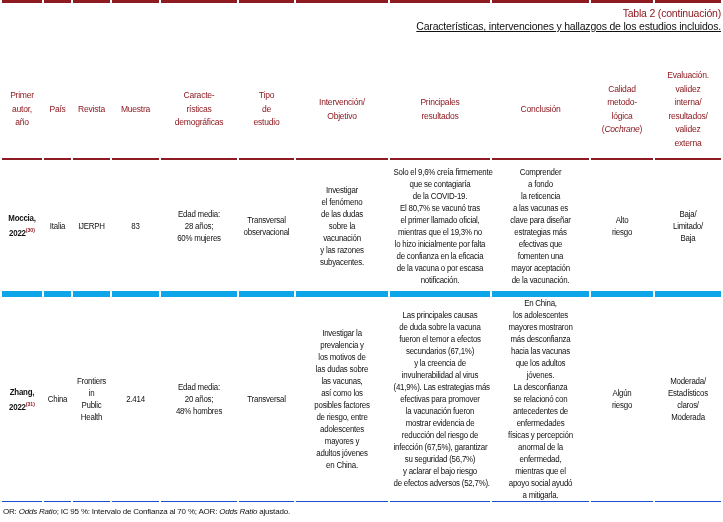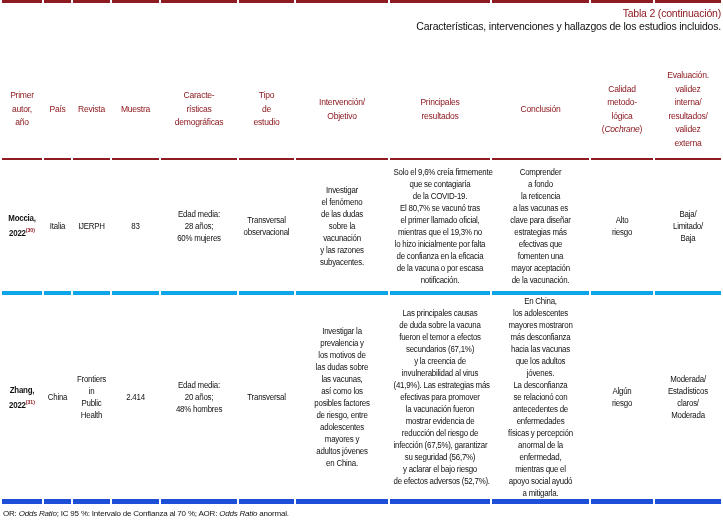--- a/index.html
+++ b/index.html
@@ -10,35 +10,35 @@
   }
   table#tbl {
     width:723px; border-collapse:separate; border-spacing:2px 0;
     table-layout:fixed;
   }
   
   tr.rule td { border-top:3px solid #8d1b21; height:0; padding:0; font-size:0; line-height:0; }
   
   tr.titlerow td { padding:4px 0 28px 1px; border:none;text-align:right; }
   .title   { color:#8d1b21; font-size:10.5px; line-height:13px; }
-  .subtitle{ color:#111111; font-size:10.5px; line-height:13px; }
+  .subtitle{ color:#111111; font-size:10.5px; line-height:13px;text-decoration:underline; }
   
   tr.head th {
     color:#8d1b21; font-weight:normal; font-size:9px; line-height:13.5px;
     vertical-align:middle; text-align:center; padding:0; height:97px;
     border-bottom:2px solid #8d1b21;
   }
   tr.head em { font-style:italic; }
   
   td.bodycell {
     font-size:8.5px; line-height:12px; vertical-align:middle;
     text-align:center; padding:0;
   }
-  tr.r1 td.bodycell { height:131px; border-bottom:4px solid #0ea5e9; }
-  tr.r2 td.bodycell { height:204px; border-bottom:5px solid #1d4ed8; }
+  tr.r1 td.bodycell { height:131px; border-bottom:6px solid #0ea5e9; }
+  tr.r2 td.bodycell { height:204px; border-bottom:1px solid #1d4ed8; }
   .c {
     white-space:pre; text-align:center;
     transform:scaleX(0.93); transform-origin:50% 50%;
     letter-spacing:-0.25px;
   }
   .hdr { transform:scaleX(0.95); }
   .authorcell .c { font-weight:bold; }
   sup.ref {
     font-size:5.5px; color:#8d1b21; vertical-align:super; letter-spacing:0;
     font-weight:bold;
@@ -288,17 +288,17 @@
     <td class="bodycell">
           <div class="c">Moderada/
 Estadísticos
 claros/
 Moderada</div>
         </td>
   </tr>
 
   <tr class="footrow">
     <td colspan="11">
-      <span>OR: </span><em>Odds Ratio</em><span>; IC 95 %: Intervalo de Confianza al 70 %; AOR: </span><em>Odds Ratio</em><span> anormal.</span>
+      <span>OR: </span><em>Odds Ratio</em><span>; IC 95 %: Intervalo de Confianza al 70 %; AOR: </span><em>Odds Ratio</em><span> ajustado.</span>
     </td>
   </tr>
 </tbody>
   </table>
 
 </body></html>

